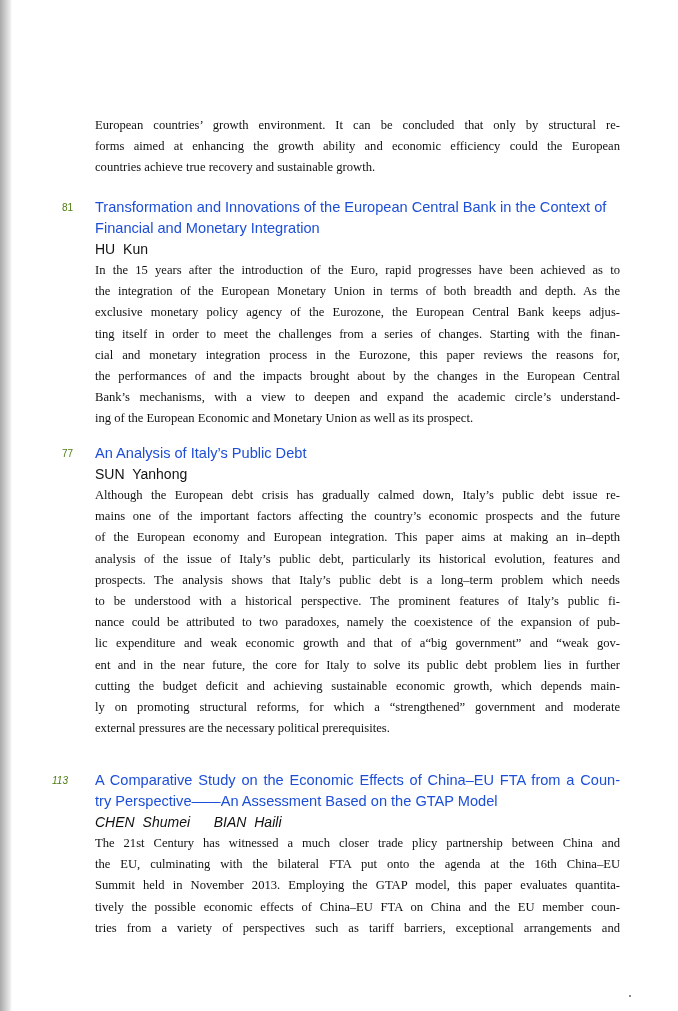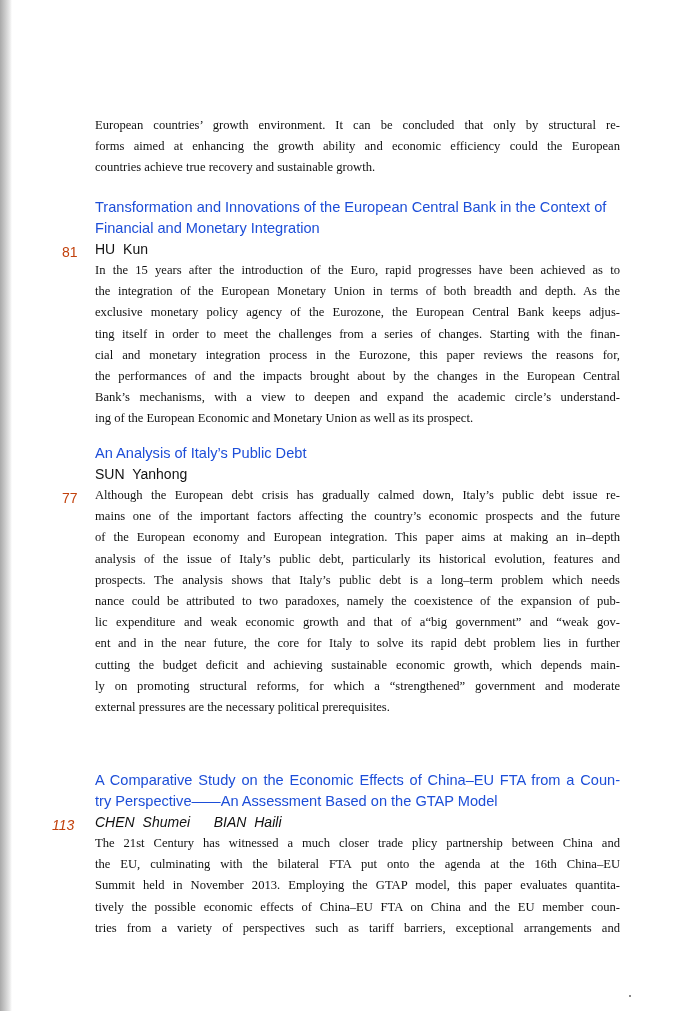--- a/index.html
+++ b/index.html
@@ -41,24 +41,23 @@
     }
     .entry {
       position: absolute;
       left: 0;
       width: 678px;
     }
     .entry-num {
       position: absolute;
       left: 62px;
       font-family: "Liberation Sans", "DejaVu Sans", sans-serif;
-      font-size: 14px;
+      font-size: 10px;
       line-height: 21px;
-      color: #c2410c;
-      margin-top: 45px;
+      color: #4d7c0f;
     }
     .entry-body {
       position: absolute;
       left: 95px;
       width: 525px;
     }
     .entry-title {
       font-family: Liberation Sans, sans-serif;
       font-size: 14.6px;
       line-height: 21px;
@@ -131,23 +130,24 @@
       <p class="entry-title">
         <span class="line last">An Analysis of Italy’s Public Debt</span>
       </p>
       <p class="entry-author">SUN Yanhong</p>
       <div class="entry-abstract serif">
         <span class="line">Although the European debt crisis has gradually calmed down, Italy’s public debt issue re-</span>
         <span class="line">mains one of the important factors affecting the country’s economic prospects and the future</span>
         <span class="line">of the European economy and European integration. This paper aims at making an in–depth</span>
         <span class="line">analysis of the issue of Italy’s public debt, particularly its historical evolution, features and</span>
         <span class="line">prospects. The analysis shows that Italy’s public debt is a long–term problem which needs</span>
+        <span class="line">to be understood with a historical perspective. The prominent features of Italy’s public fi-</span>
         <span class="line">nance could be attributed to two paradoxes, namely the coexistence of the expansion of pub-</span>
         <span class="line">lic expenditure and weak economic growth and that of a“big government” and “weak gov-</span>
-        <span class="line">ent and in the near future, the core for Italy to solve its rapid debt problem lies in further</span>
+        <span class="line">ent and in the near future, the core for Italy to solve its public debt problem lies in further</span>
         <span class="line">cutting the budget deficit and achieving sustainable economic growth, which depends main-</span>
         <span class="line">ly on promoting structural reforms, for which a “strengthened” government and moderate</span>
         <span class="line last">external pressures are the necessary political prerequisites.</span>
       </div>
     </div>
   </div>
 
   <div class="entry" style="top:770px;">
     <div class="entry-num" style="left:52px;font-style:italic;">113</div>
     <div class="entry-body">

